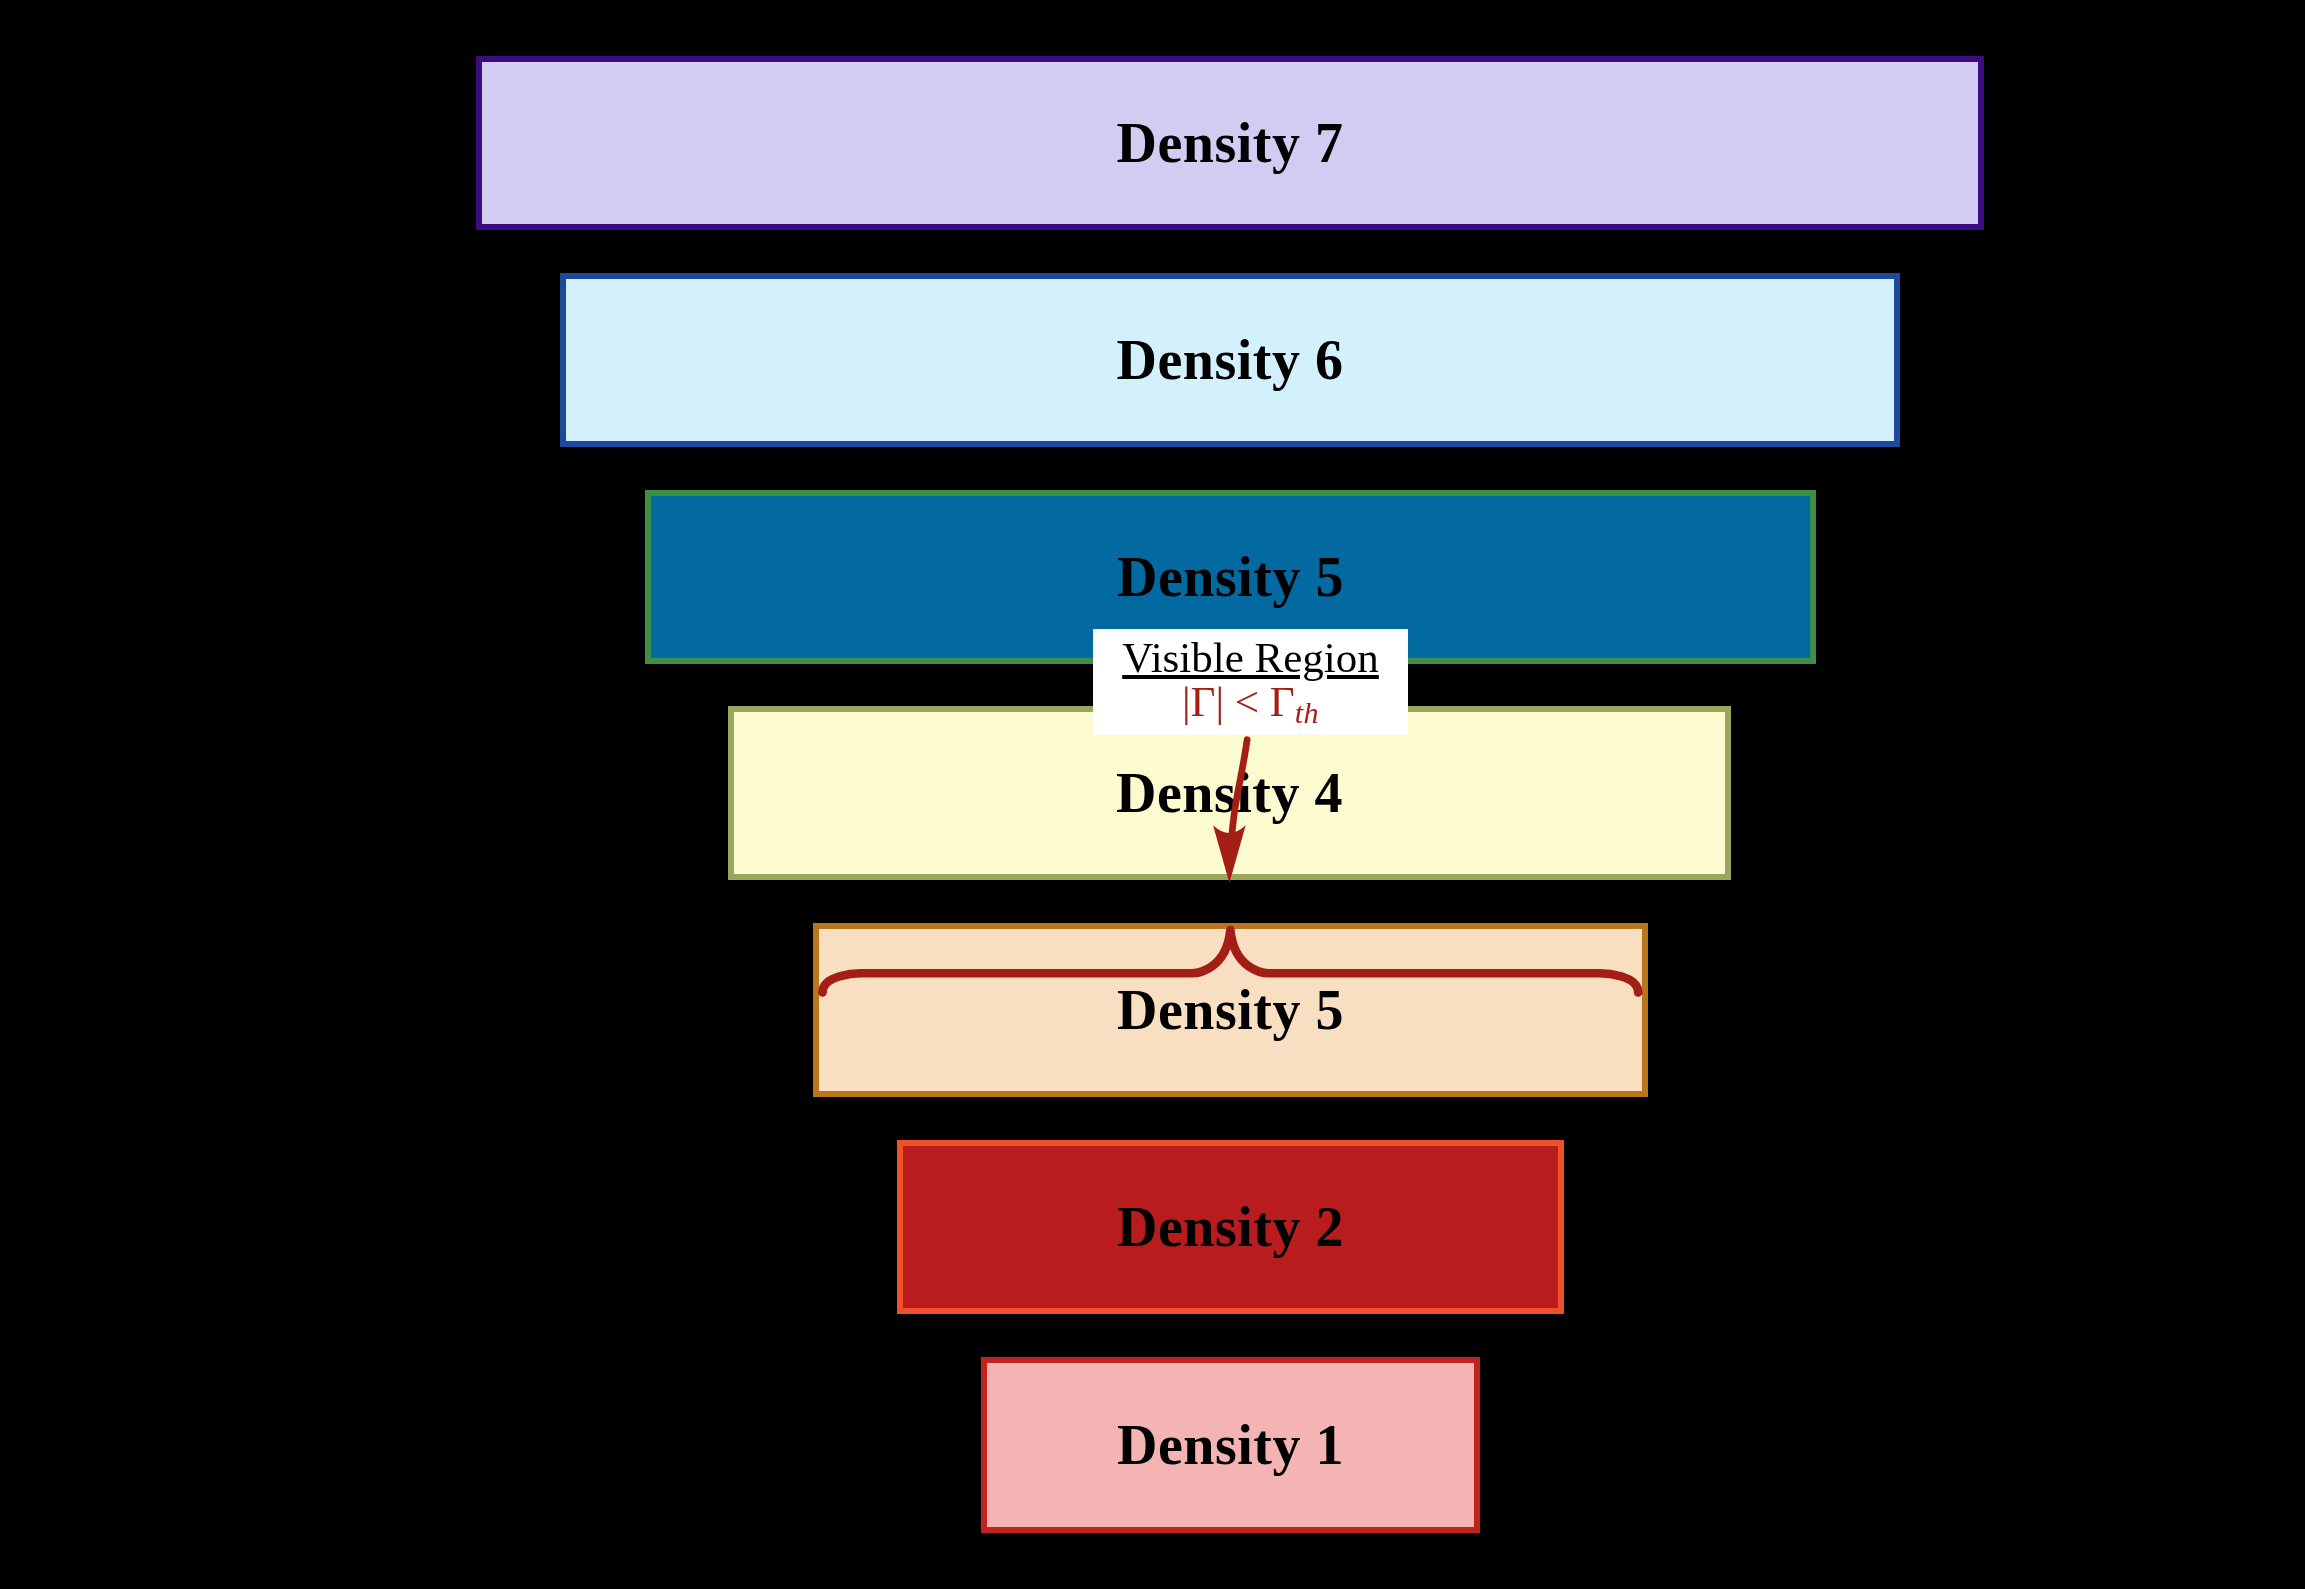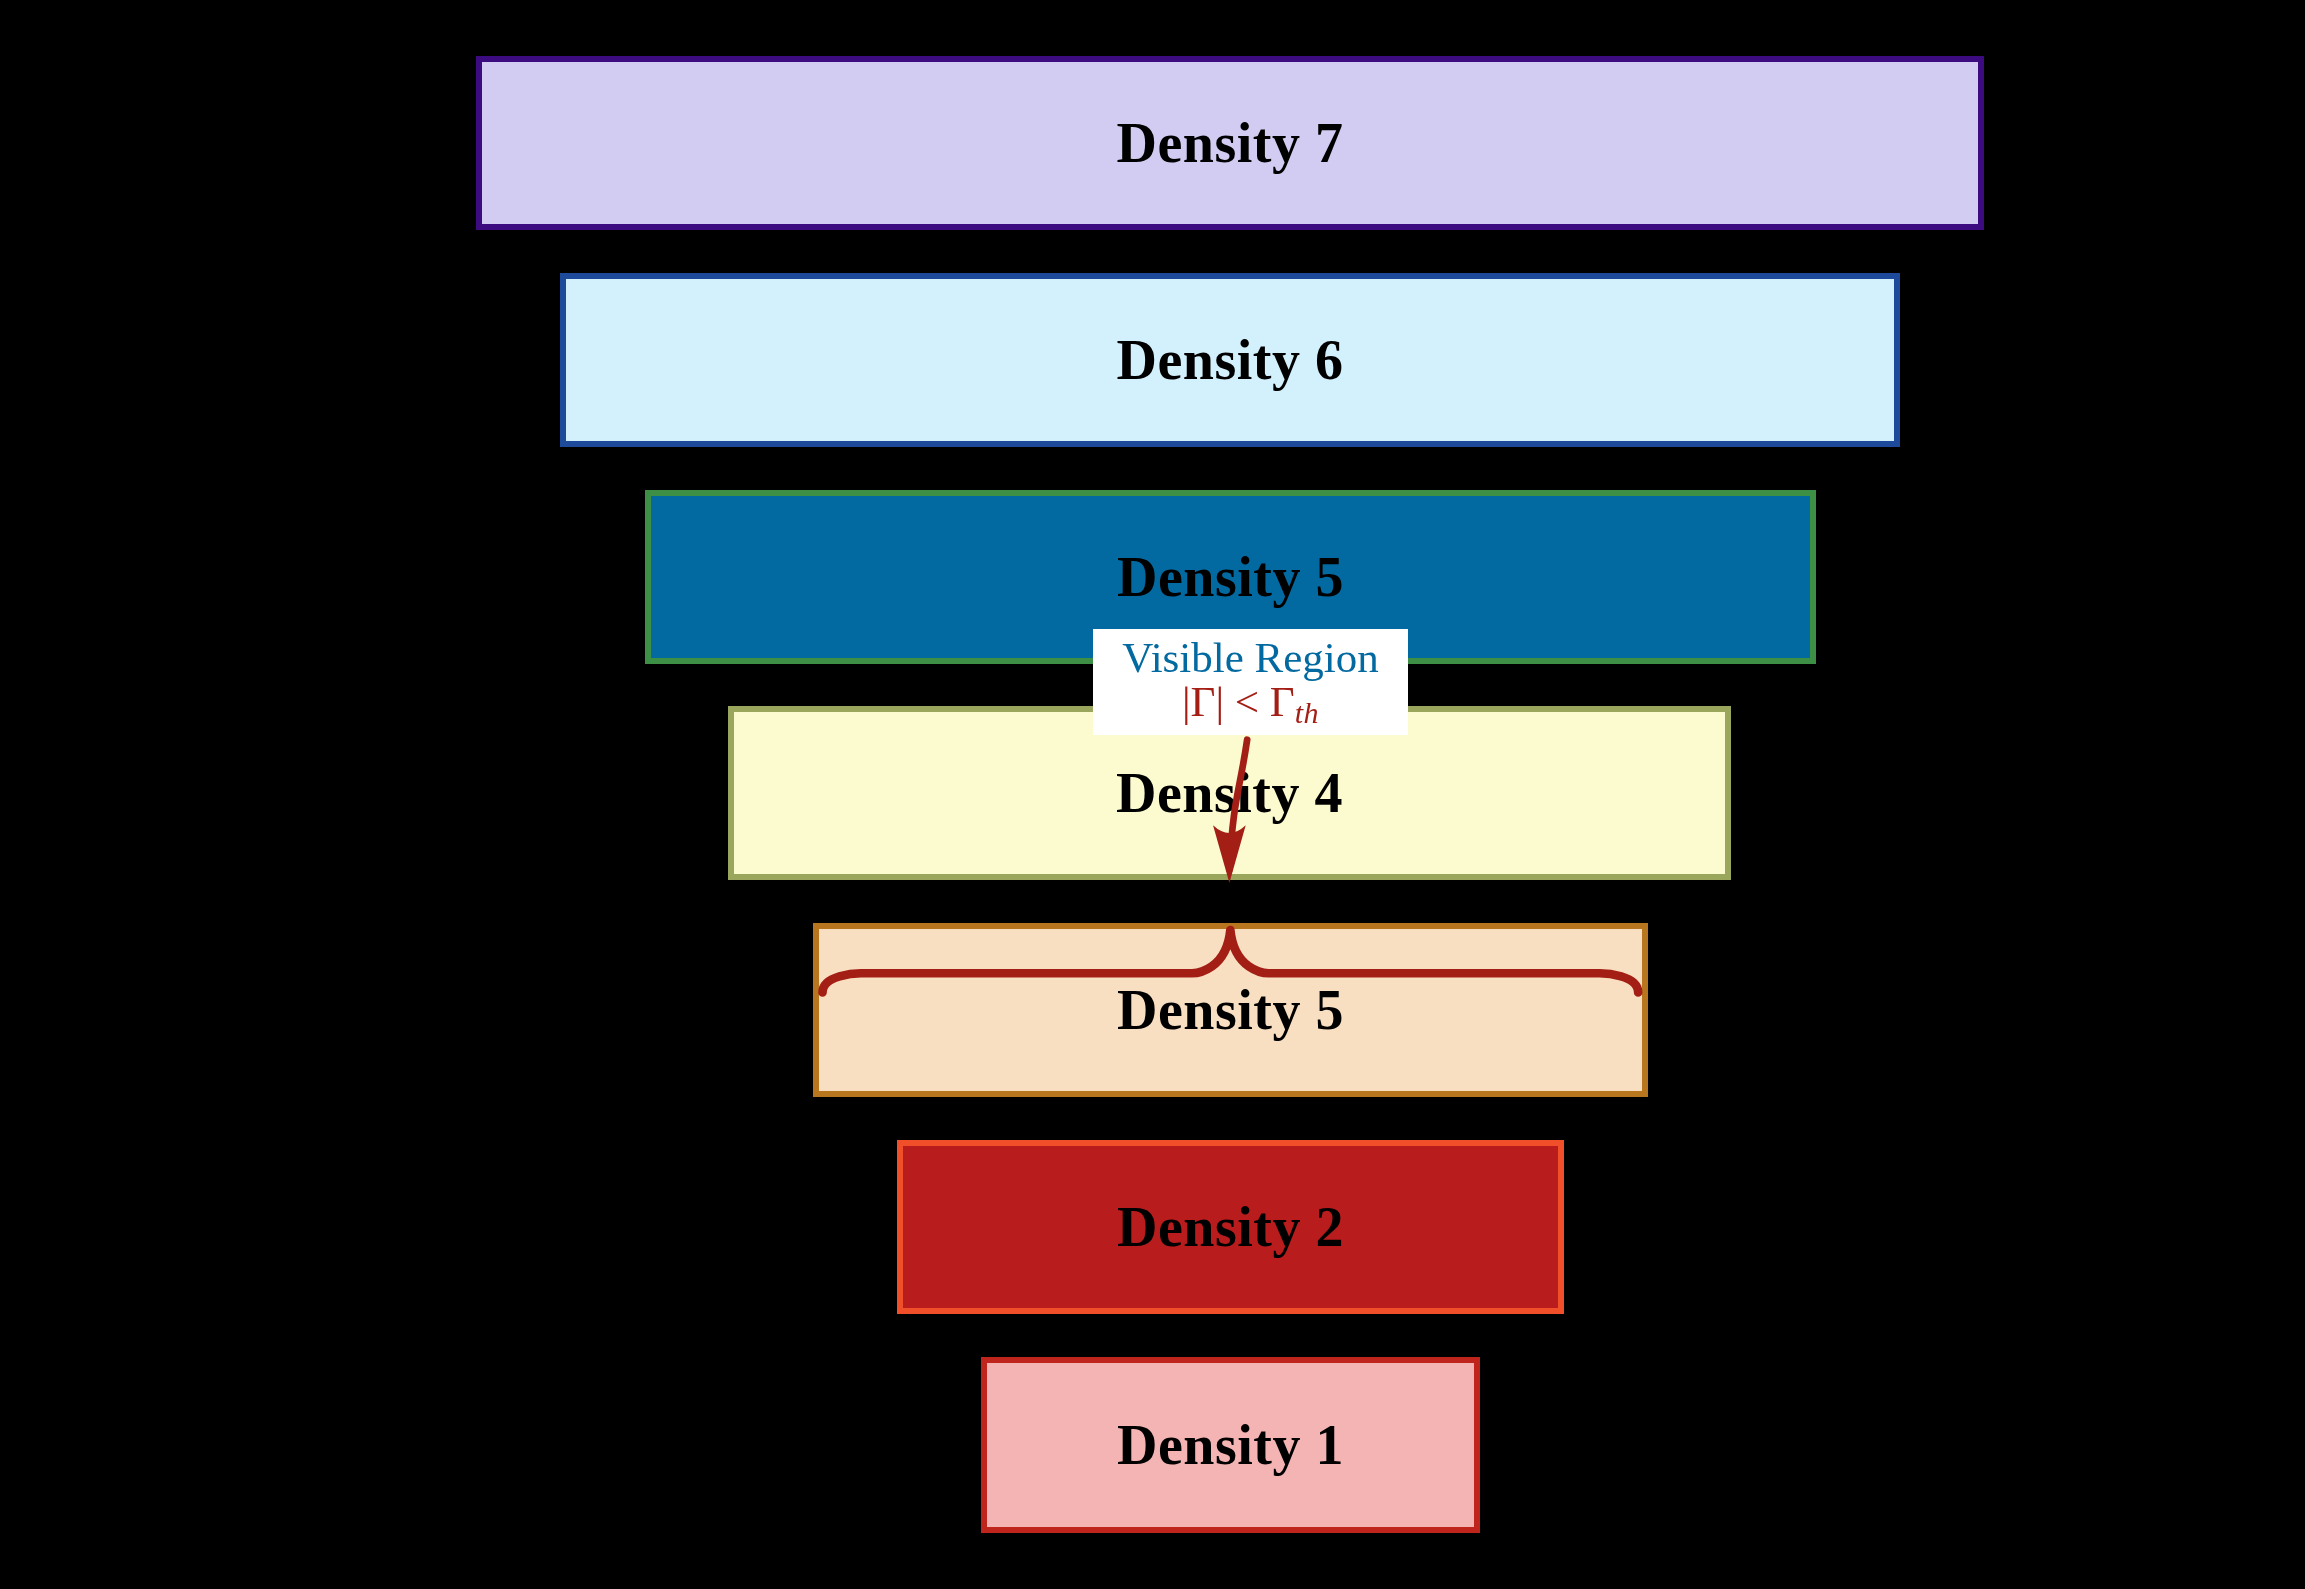--- a/index.html
+++ b/index.html
@@ -103,18 +103,18 @@
     <g id="brace-group">
       <path id="brace-path" fill="none" stroke-width="9" stroke-linecap="round" stroke-linejoin="round" d="M 856 1033 C 856 1015 890 1013 896 1013 L 1240.5 1013 C 1246.5 1013 1276.5 1009 1280.5 968 C 1284.5 1009 1314.5 1013 1320.5 1013 L 1665 1013 C 1671 1013 1705 1015 1705 1033" stroke="#a31f16"></path>
     </g>
     <g id="arrow-group">
       <path id="arrow-shaft" fill="none" stroke-width="7" stroke-linecap="round" d="M 1298 770 C 1290 825, 1283.5 830, 1279.5 905" stroke="#a31f16"></path>
       <path id="arrow-head" stroke="none" d="M 1279.5 919 L 1262.5 859 Q 1279.5 875 1296.5 859 Z" fill="#a31f16"></path>
     </g>
   </svg>
 
   <div id="annotation-callout" style="left: 1093px; top: 629px; width: 315px; height: 106px; background: rgb(255, 255, 255);">
-    <div class="callout-line" id="callout-title" style="color: #0369a1;">Visible Region</div>
+    <div class="callout-line" id="callout-title" style="color: #000000; text-decoration: underline;">Visible Region</div>
     <div class="callout-line" id="callout-formula" style="color: rgb(163, 31, 22);"><span>|Γ| &lt; Γ</span><span class="ital">th</span></div>
   </div>
 
 </div>
 
 
 </body></html>

